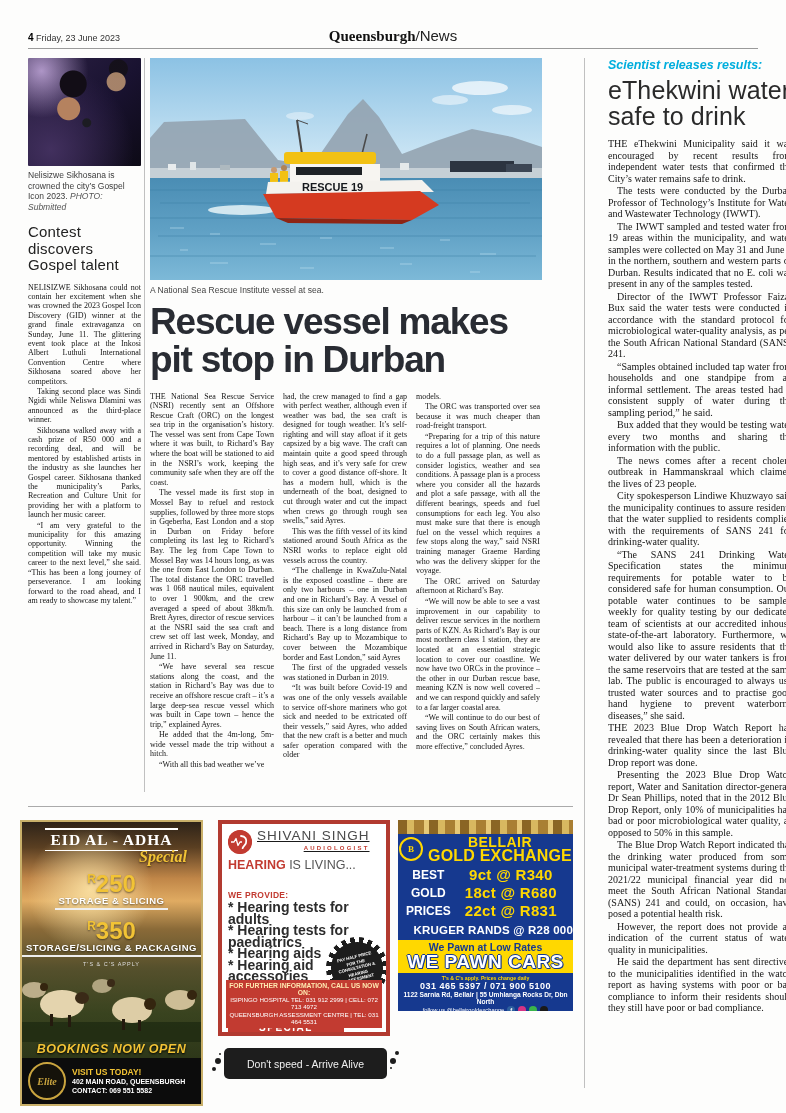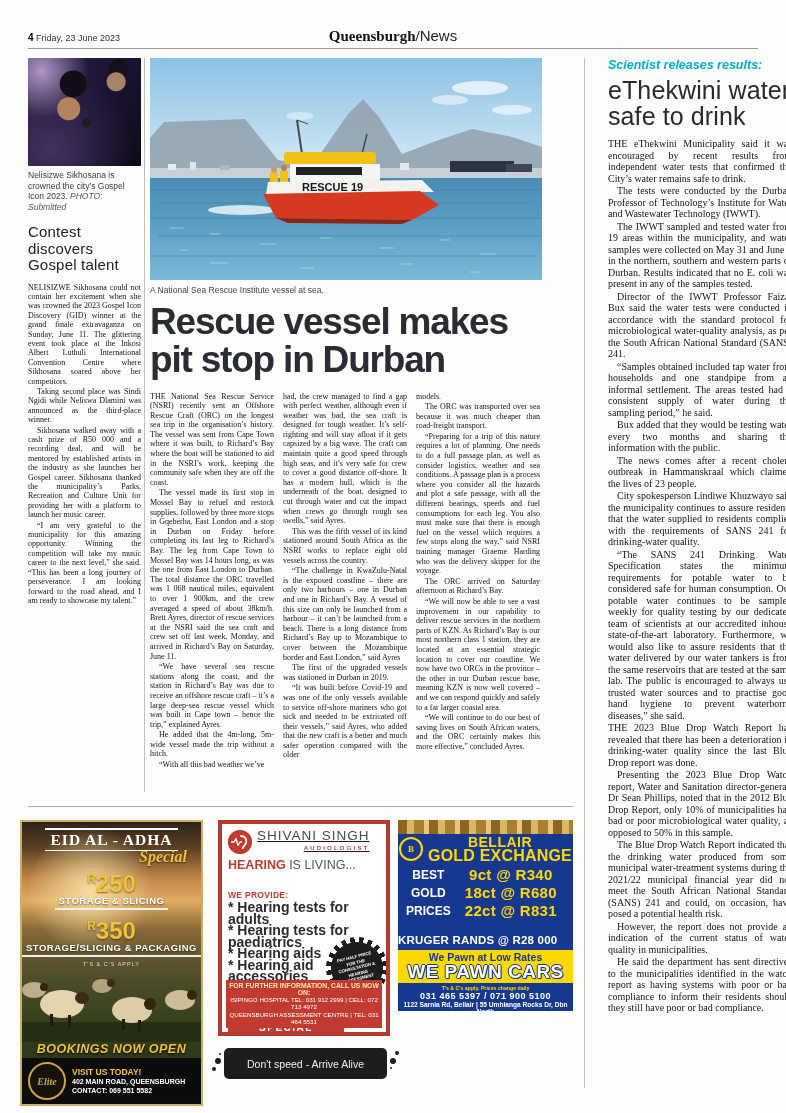--- a/index.html
+++ b/index.html
@@ -107,21 +107,21 @@
      repeating-linear-gradient(90deg,#8a6524 0 9px,#d8b860 9px 16px,#a97f33 16px 26px,#e6c878 26px 31px);}
   .gold-head{display:flex;align-items:center;justify-content:center;gap:5px;margin-top:2px;}
   .gold-logo{width:20px;height:20px;border-radius:50%;border:2px solid #ffd800;color:#ffd800;display:flex;align-items:center;
     justify-content:center;font-size:9px;font-weight:bold;font-family:"Liberation Serif",serif;}
   .gold-title{color:#ffd800;font-weight:bold;text-align:center;line-height:13px;}
   .gt1{font-size:14px;letter-spacing:.5px;}
   .gt2{font-size:16px;letter-spacing:.2px;}
   .gold-table{display:flex;margin:4px 8px 0 8px;gap:6px;}
   .gold-labels{display:flex;flex-direction:column;justify-content:space-between;font-weight:bold;font-size:12px;color:#fff;line-height:18px;text-align:center;}
   .gold-prices{flex:1;display:flex;flex-direction:column;font-weight:bold;font-size:15px;color:#ffd800;line-height:18px;text-align:center;letter-spacing:.3px;}
-  .gold-kruger{margin-top:14px;text-align:left;color:#fff;font-weight:bold;font-size:11.5px;letter-spacing:.2px;}
+  .gold-kruger{margin-top:4px;text-align:right;color:#fff;font-weight:bold;font-size:11.5px;letter-spacing:.2px;}
   .gold-band{margin-top:4px;background:#ffd800;text-align:center;padding:1px 0 2px 0;}
   .gb1{color:#16398f;font-weight:bold;font-size:10.5px;}
   .gb2{color:#fff;font-weight:bold;font-size:19px;line-height:18px;letter-spacing:.5px;
     text-shadow:-1px 0 #16398f,1px 0 #16398f,0 -1px #16398f,0 1px #16398f,1px 1px #16398f;}
   .gold-foot{text-align:center;color:#fff;margin-top:2px;}
   .gf-terms{font-size:5.2px;font-weight:bold;color:#ffd800;}
   .gf-phone{font-size:9px;font-weight:bold;letter-spacing:.5px;}
   .gf-addr{font-size:6.6px;font-weight:bold;}
   .gf-follow{font-size:5.8px;margin-top:1px;display:flex;align-items:center;justify-content:center;gap:3px;}
   .soc{width:8px;height:8px;border-radius:50%;display:inline-block;font-size:6px;line-height:8px;color:#fff;font-weight:bold;text-align:center;}

